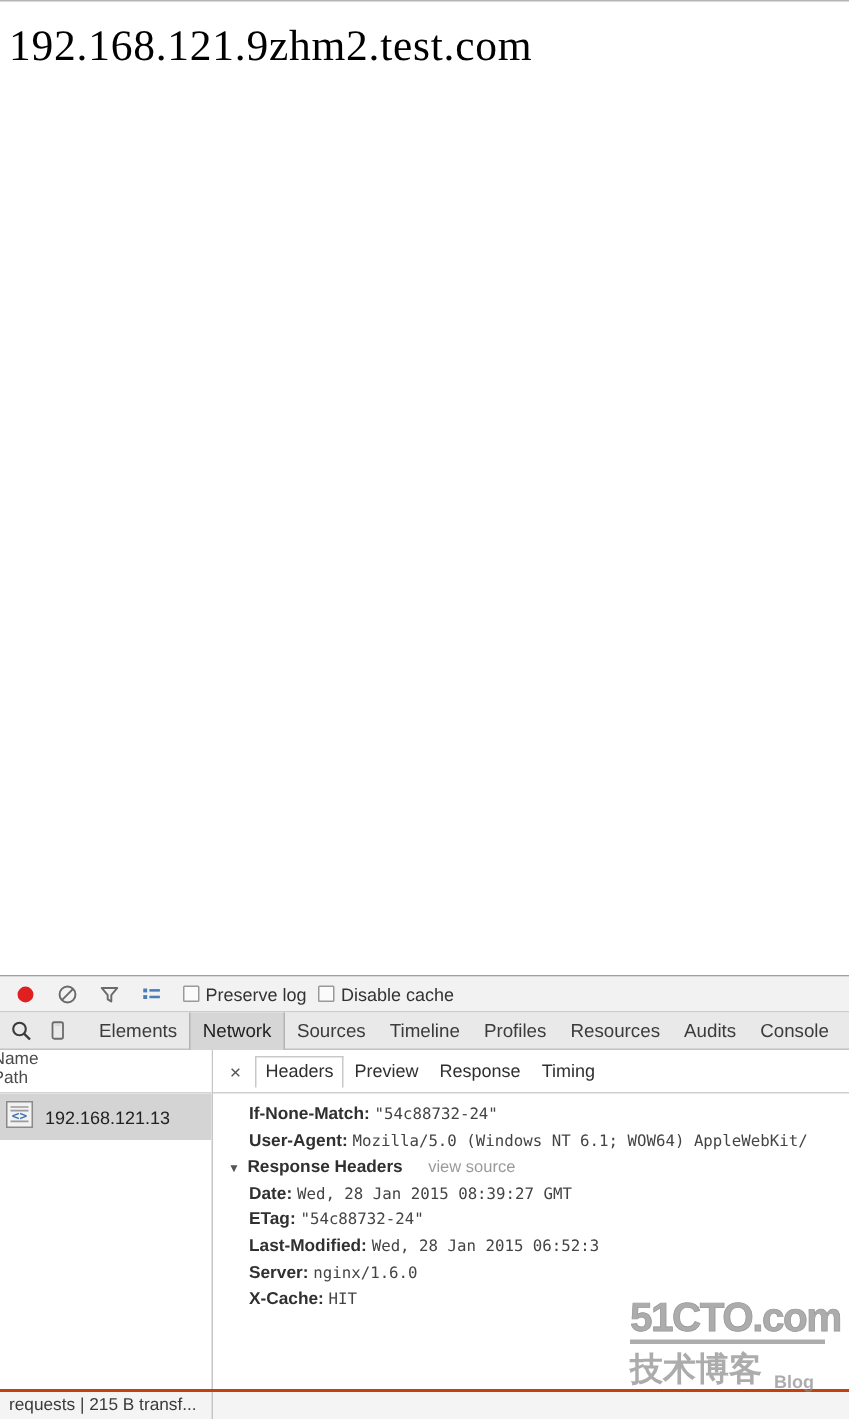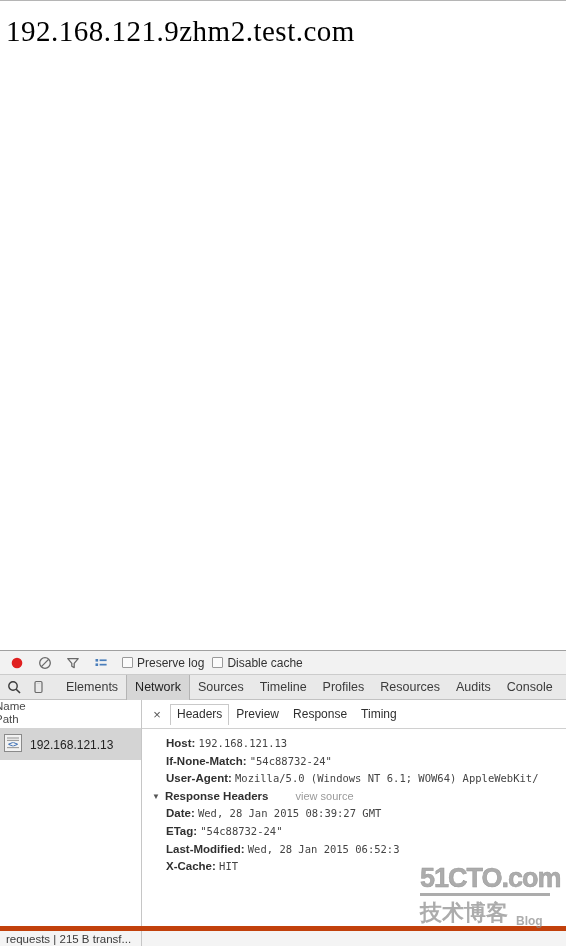--- a/index.html
+++ b/index.html
@@ -155,27 +155,27 @@
   }
   .hdr-section {
     font-size: 11.5px; line-height: 17.6px;
     font-weight: bold; color: #303030;
     white-space: nowrap; padding-left: 4px;
     display: flex; align-items: center; gap: 5px;
   }
   .tri { font-size: 8px; color: #555; }
   .view-src {
     font-weight: normal; color: #9a9a9a;
-    font-size: 11px; margin-left: 22px;
+    font-size: 11px; margin-left: 12px;
   }
 
   
   #dt-status {
     flex: 0 0 20px; height: 20px;
-    border-top: 5px solid #c2410c;
+    border-top: 2px solid #c2410c;
     background: #f4f4f4;
     display: flex; align-items: center;
     overflow: hidden;
   }
   #status-text {
     font-size: 11.5px; color: #3a3a3a;
     white-space: nowrap; margin-left: -4px;
     padding-left: 10px;
   }
   #status-cell {
@@ -302,24 +302,20 @@
           <div id="close-x">×</div>
           <div class="sub-tab active">Headers</div>
           <div class="sub-tab">Preview</div>
           <div class="sub-tab">Response</div>
           <div class="sub-tab">Timing</div>
         </div>
 
         <div id="headers-content">
 
           <div class="hdr-line">
-            <span class="hdr-key">Host:</span>
-            <span class="hdr-val">192.168.121.13</span>
-          </div>
-          <div class="hdr-line">
             <span class="hdr-key">If-None-Match:</span>
             <span class="hdr-val">"54c88732-24"</span>
           </div>
           <div class="hdr-line">
             <span class="hdr-key">User-Agent:</span>
             <span class="hdr-val">Mozilla/5.0 (Windows NT 6.1; WOW64) AppleWebKit/</span>
           </div>
 
           <div class="hdr-section">
             <span class="tri">▼</span>
@@ -331,20 +327,24 @@
             <span class="hdr-key">Date:</span>
             <span class="hdr-val">Wed, 28 Jan 2015 08:39:27 GMT</span>
           </div>
           <div class="hdr-line">
             <span class="hdr-key">ETag:</span>
             <span class="hdr-val">"54c88732-24"</span>
           </div>
           <div class="hdr-line">
             <span class="hdr-key">Last-Modified:</span>
             <span class="hdr-val">Wed, 28 Jan 2015 06:52:3</span>
+          </div>
+          <div class="hdr-line">
+            <span class="hdr-key">Server:</span>
+            <span class="hdr-val">nginx/1.6.0</span>
           </div>
           <div class="hdr-line">
             <span class="hdr-key">X-Cache:</span>
             <span class="hdr-val">HIT</span>
           </div>
 
         </div>
       </div>
     </div>
 

